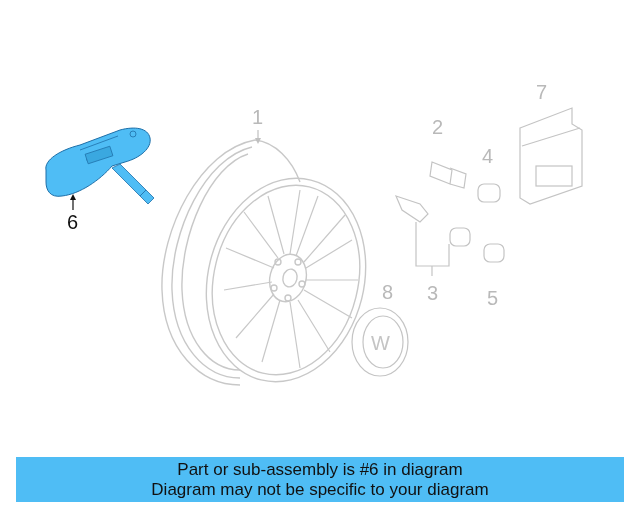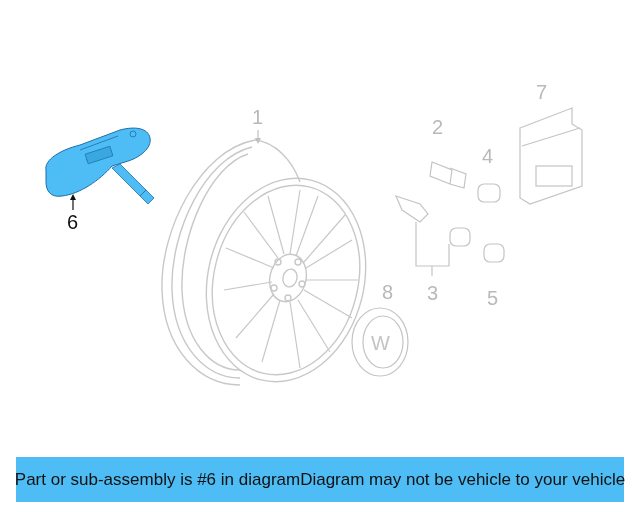--- a/index.html
+++ b/index.html
@@ -1,21 +1,21 @@
 <!DOCTYPE html>
 <html><head>
 <meta charset="utf-8">
 <style>
   html,body{margin:0;padding:0;background:#fff;}
   body{width:640px;height:512px;position:relative;overflow:hidden;font-family:"Liberation Sans",sans-serif;}
   #diagram{position:absolute;left:0;top:0;width:640px;height:445px;}
   .callout{position:absolute;font-family:"Liberation Sans",sans-serif;font-size:20px;color:#b9b9b9;line-height:1;}
   .callout.active{color:#111;}
   #banner{position:absolute;left:16px;top:457px;width:608px;height:45px;background:#4fbdf5;
-    display:flex;align-items:center;justify-content:center;}
+    display:flex;flex-direction:column;align-items:center;justify-content:center;}
   #banner div{font-size:17px;line-height:20px;color:#111;white-space:nowrap;}
 </style>
 </head>
 <body>
 
 <svg id="diagram" viewBox="0 0 640 445" xmlns="http://www.w3.org/2000/svg">
 
   <g fill="none" stroke="#c8c8c8" stroke-width="1.4">
     <path d="M255 140 C200 150 160 230 162 290 C164 350 200 385 240 385"></path>
     <path d="M252 147 C205 158 170 232 172 290 C174 345 205 378 240 378"></path>
@@ -89,14 +89,14 @@
 <div class="callout" style="left:432px;top:117px;">2</div>
 <div class="callout" style="left:427px;top:283px;">3</div>
 <div class="callout" style="left:482px;top:146px;">4</div>
 <div class="callout" style="left:487px;top:288px;">5</div>
 <div class="callout active" style="left:67px;top:212px;">6</div>
 <div class="callout" style="left:536px;top:82px;">7</div>
 <div class="callout" style="left:382px;top:282px;">8</div>
 
 <div id="banner">
   <div>Part or sub-assembly is #6 in diagram</div>
-  <div>Diagram may not be vehicle to your vehicle</div>
+  <div>Diagram may not be specific to your diagram</div>
 </div>
 
 </body></html>

